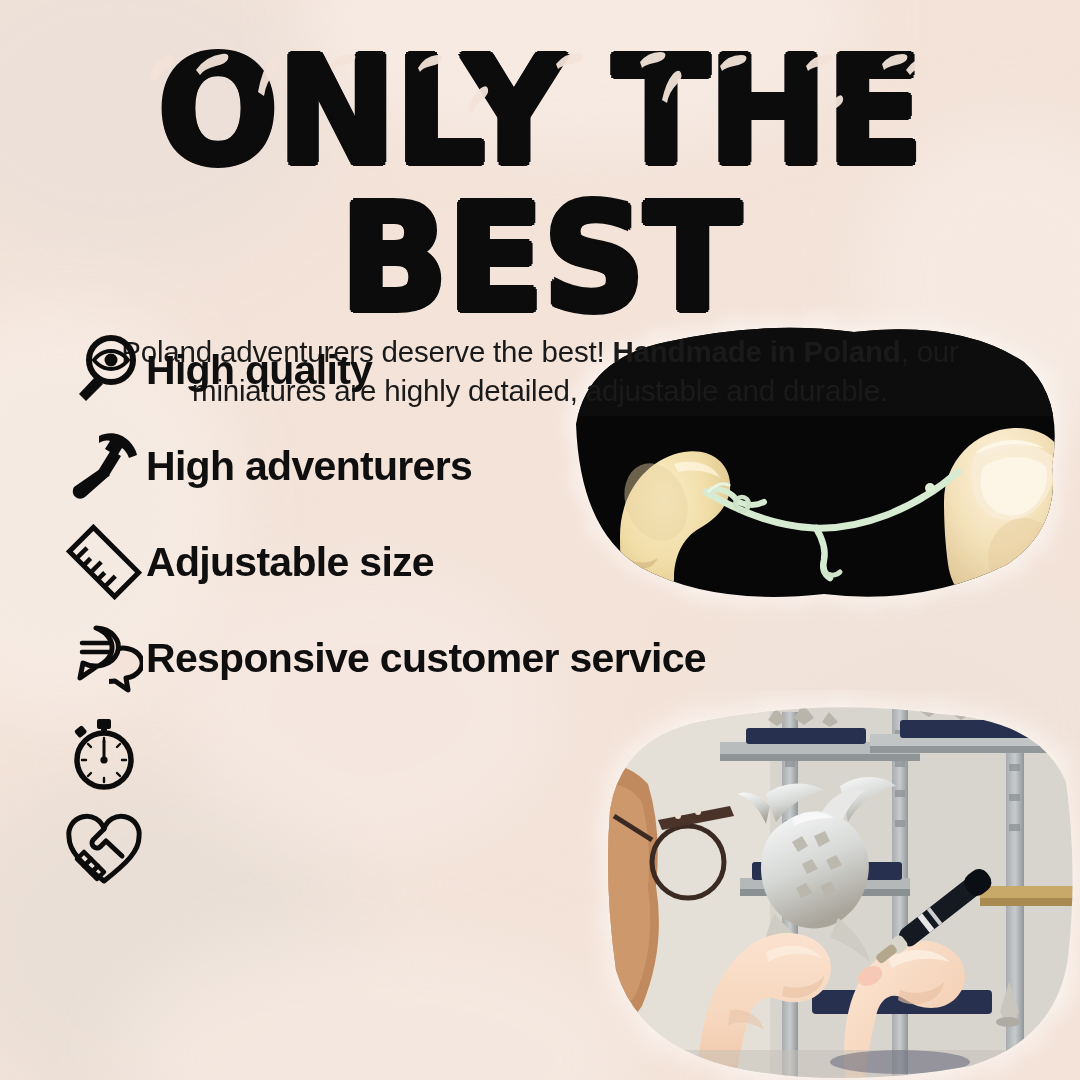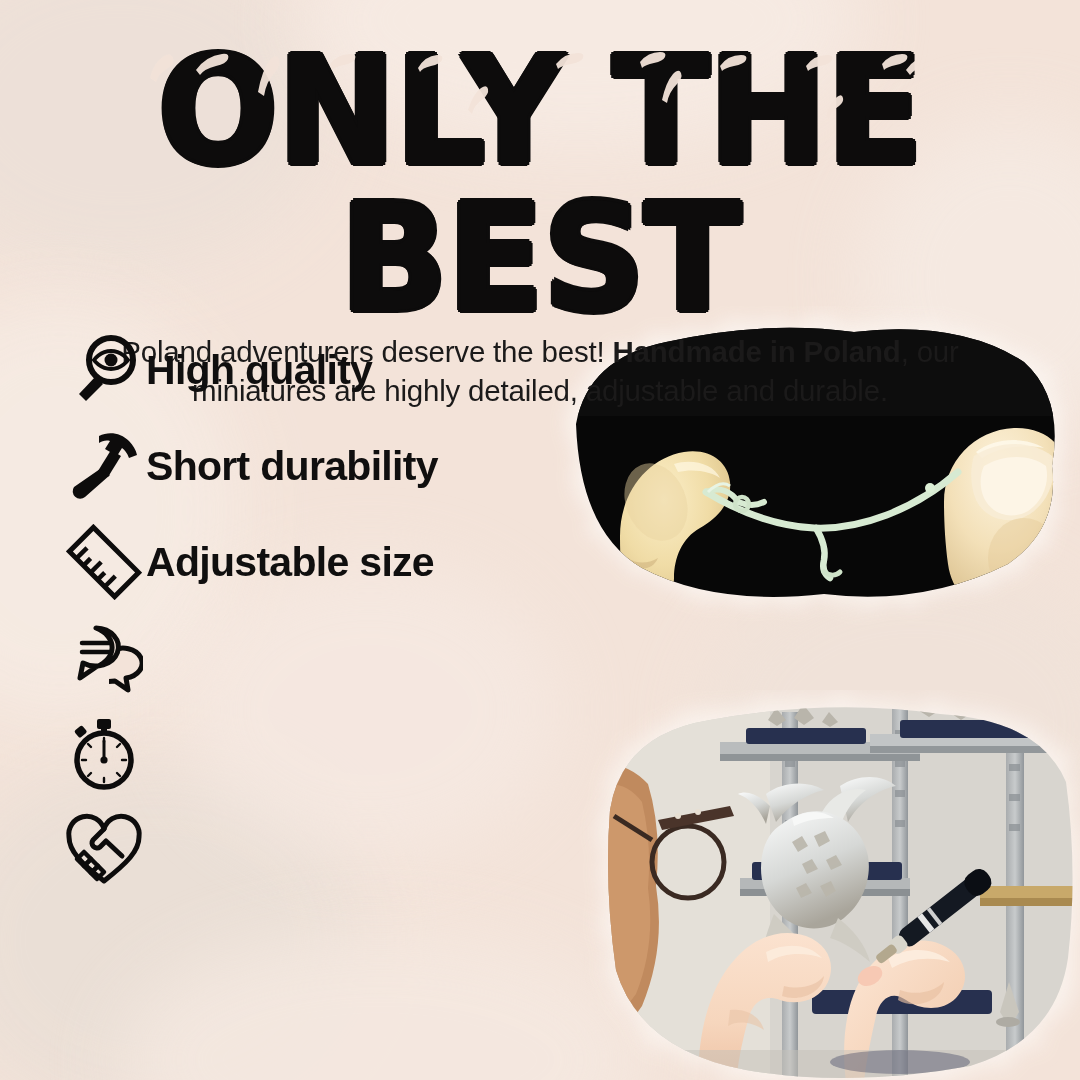--- a/index.html
+++ b/index.html
@@ -141,21 +141,21 @@
     <span class="feature-icon">
       <svg width="76" height="76" viewBox="0 0 76 76">
         <g fill="#0d0c0c">
           <path d="M33 8 c10 -5 22 -3 30 5 c4 4 7 9 8 14 l-8 3 c-2 -5 -4 -8 -7 -10 l-5 8 l-12 -7 l5 -8
                    c-4 -1 -8 0 -11 2 z"></path>
           <path d="M45 22 l10 6 l-13 21 l-10 -6 z"></path>
           <path d="M34 41 l10 6 l-25 22 a7.5 7.5 0 0 1 -11 -10 z"></path>
         </g>
       </svg>
     </span>
-    <span class="feature-label">Short durability</span>
+    <span class="feature-label">High adventurers</span>
   </div>
 
   <div class="feature-row">
     <span class="feature-icon">
       <svg width="76" height="76" viewBox="0 0 76 76">
         <g transform="rotate(-45 38 38)">
           <rect x="21" y="6" width="34" height="64" fill="none" stroke="#0d0c0c" stroke-width="5"></rect>
           <g stroke="#0d0c0c" stroke-width="4.5" stroke-linecap="butt">
             <line x1="21" y1="16" x2="36" y2="16"></line>
             <line x1="21" y1="26" x2="31" y2="26"></line>
@@ -173,20 +173,21 @@
     <span class="feature-icon">
       <svg width="78" height="78" viewBox="0 0 78 78">
         <path d="M47 32 a19 15 0 1 1 14 27 l2 12 l-13 -9 a30 20 0 0 1 -6 .5" fill="#f3e3d9" stroke="#0d0c0c" stroke-width="5" stroke-linejoin="round"></path>
         <path d="M31 9 a23 19 0 1 1 -13 35 l-3 15 l16 -11 a30 22 0 0 0 0 -39 z" fill="#f3e3d9" stroke="#0d0c0c" stroke-width="5" stroke-linejoin="round"></path>
         <g stroke="#0d0c0c" stroke-width="4.5" stroke-linecap="round">
           <line x1="17" y1="24" x2="45" y2="24"></line>
           <line x1="17" y1="33" x2="45" y2="33"></line>
         </g>
       </svg>
     </span>
+    <span class="feature-label">Responsive customer service</span>
   </div>
 
   <div class="feature-row">
     <span class="feature-icon">
       <svg width="78" height="78" viewBox="0 0 78 78">
         <rect x="32" y="4" width="14" height="10" rx="2" fill="#0d0c0c"></rect>
         <rect x="36" y="12" width="6" height="7" fill="#0d0c0c"></rect>
         <rect x="11" y="12" width="10" height="9" rx="2" fill="#0d0c0c" transform="rotate(-40 16 17)"></rect>
         <circle cx="39" cy="45" r="27" fill="none" stroke="#0d0c0c" stroke-width="5.5"></circle>
         <g stroke="#0d0c0c" stroke-width="2.4" stroke-linecap="round">

